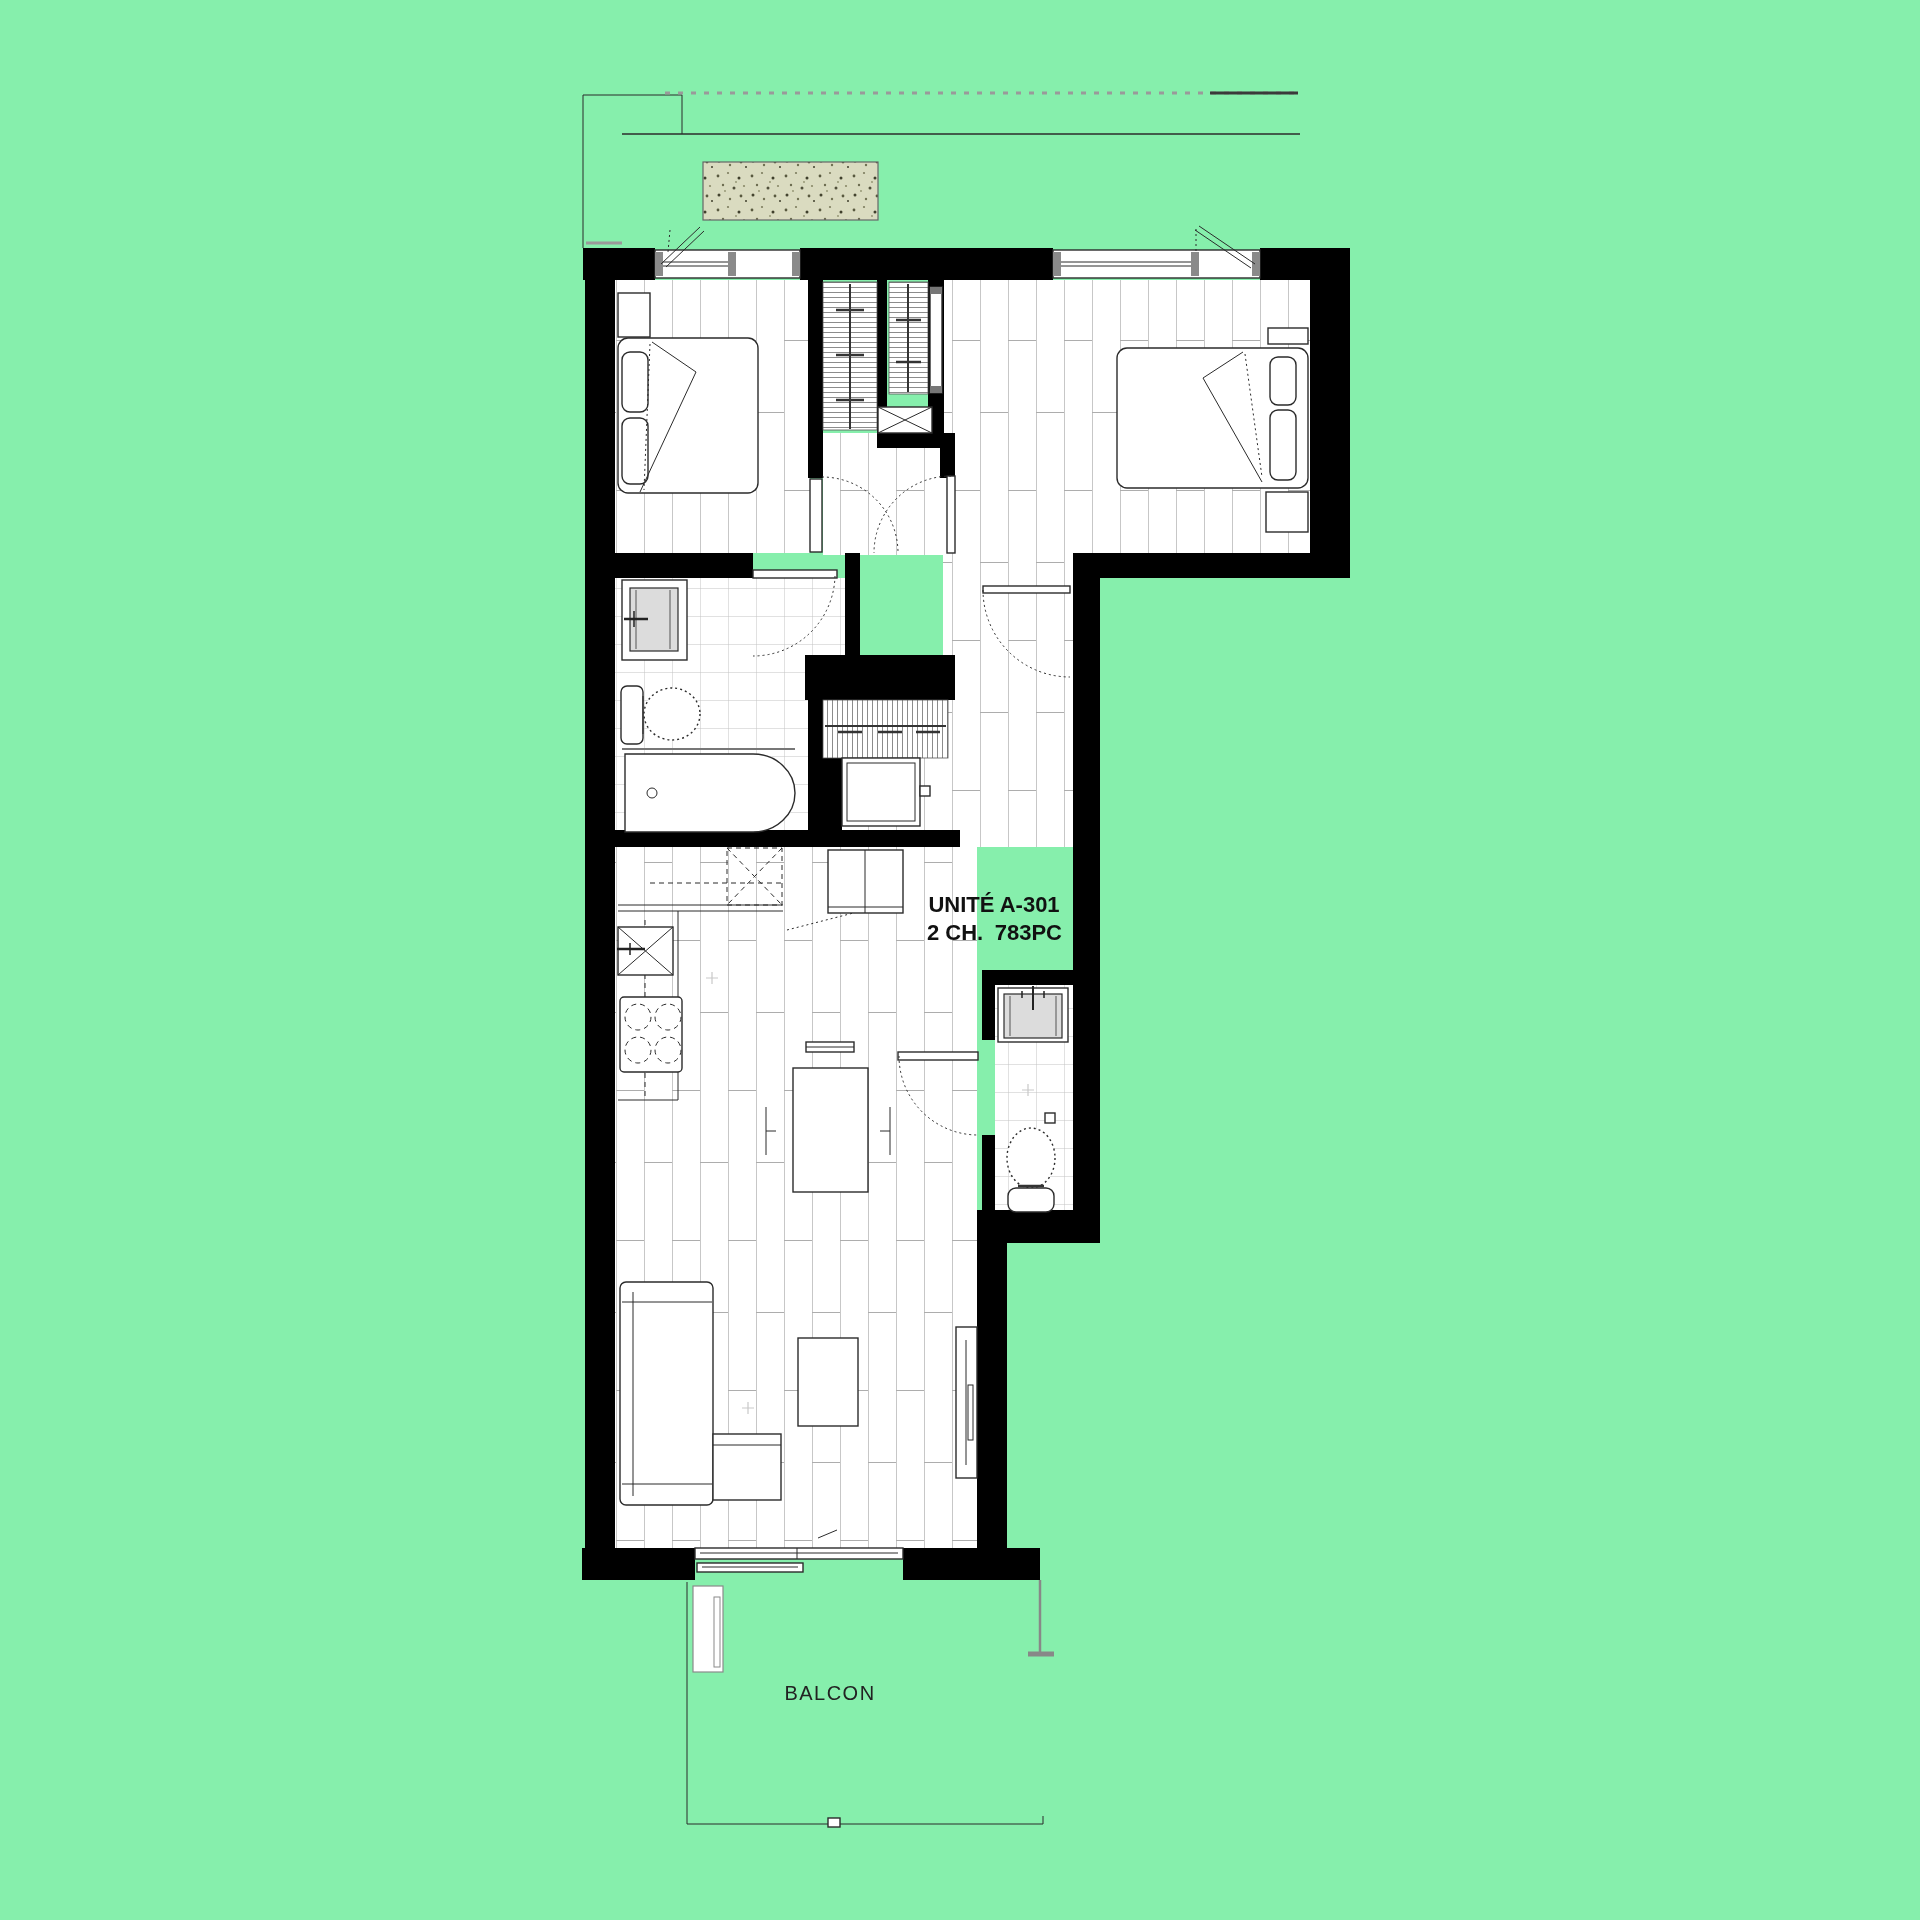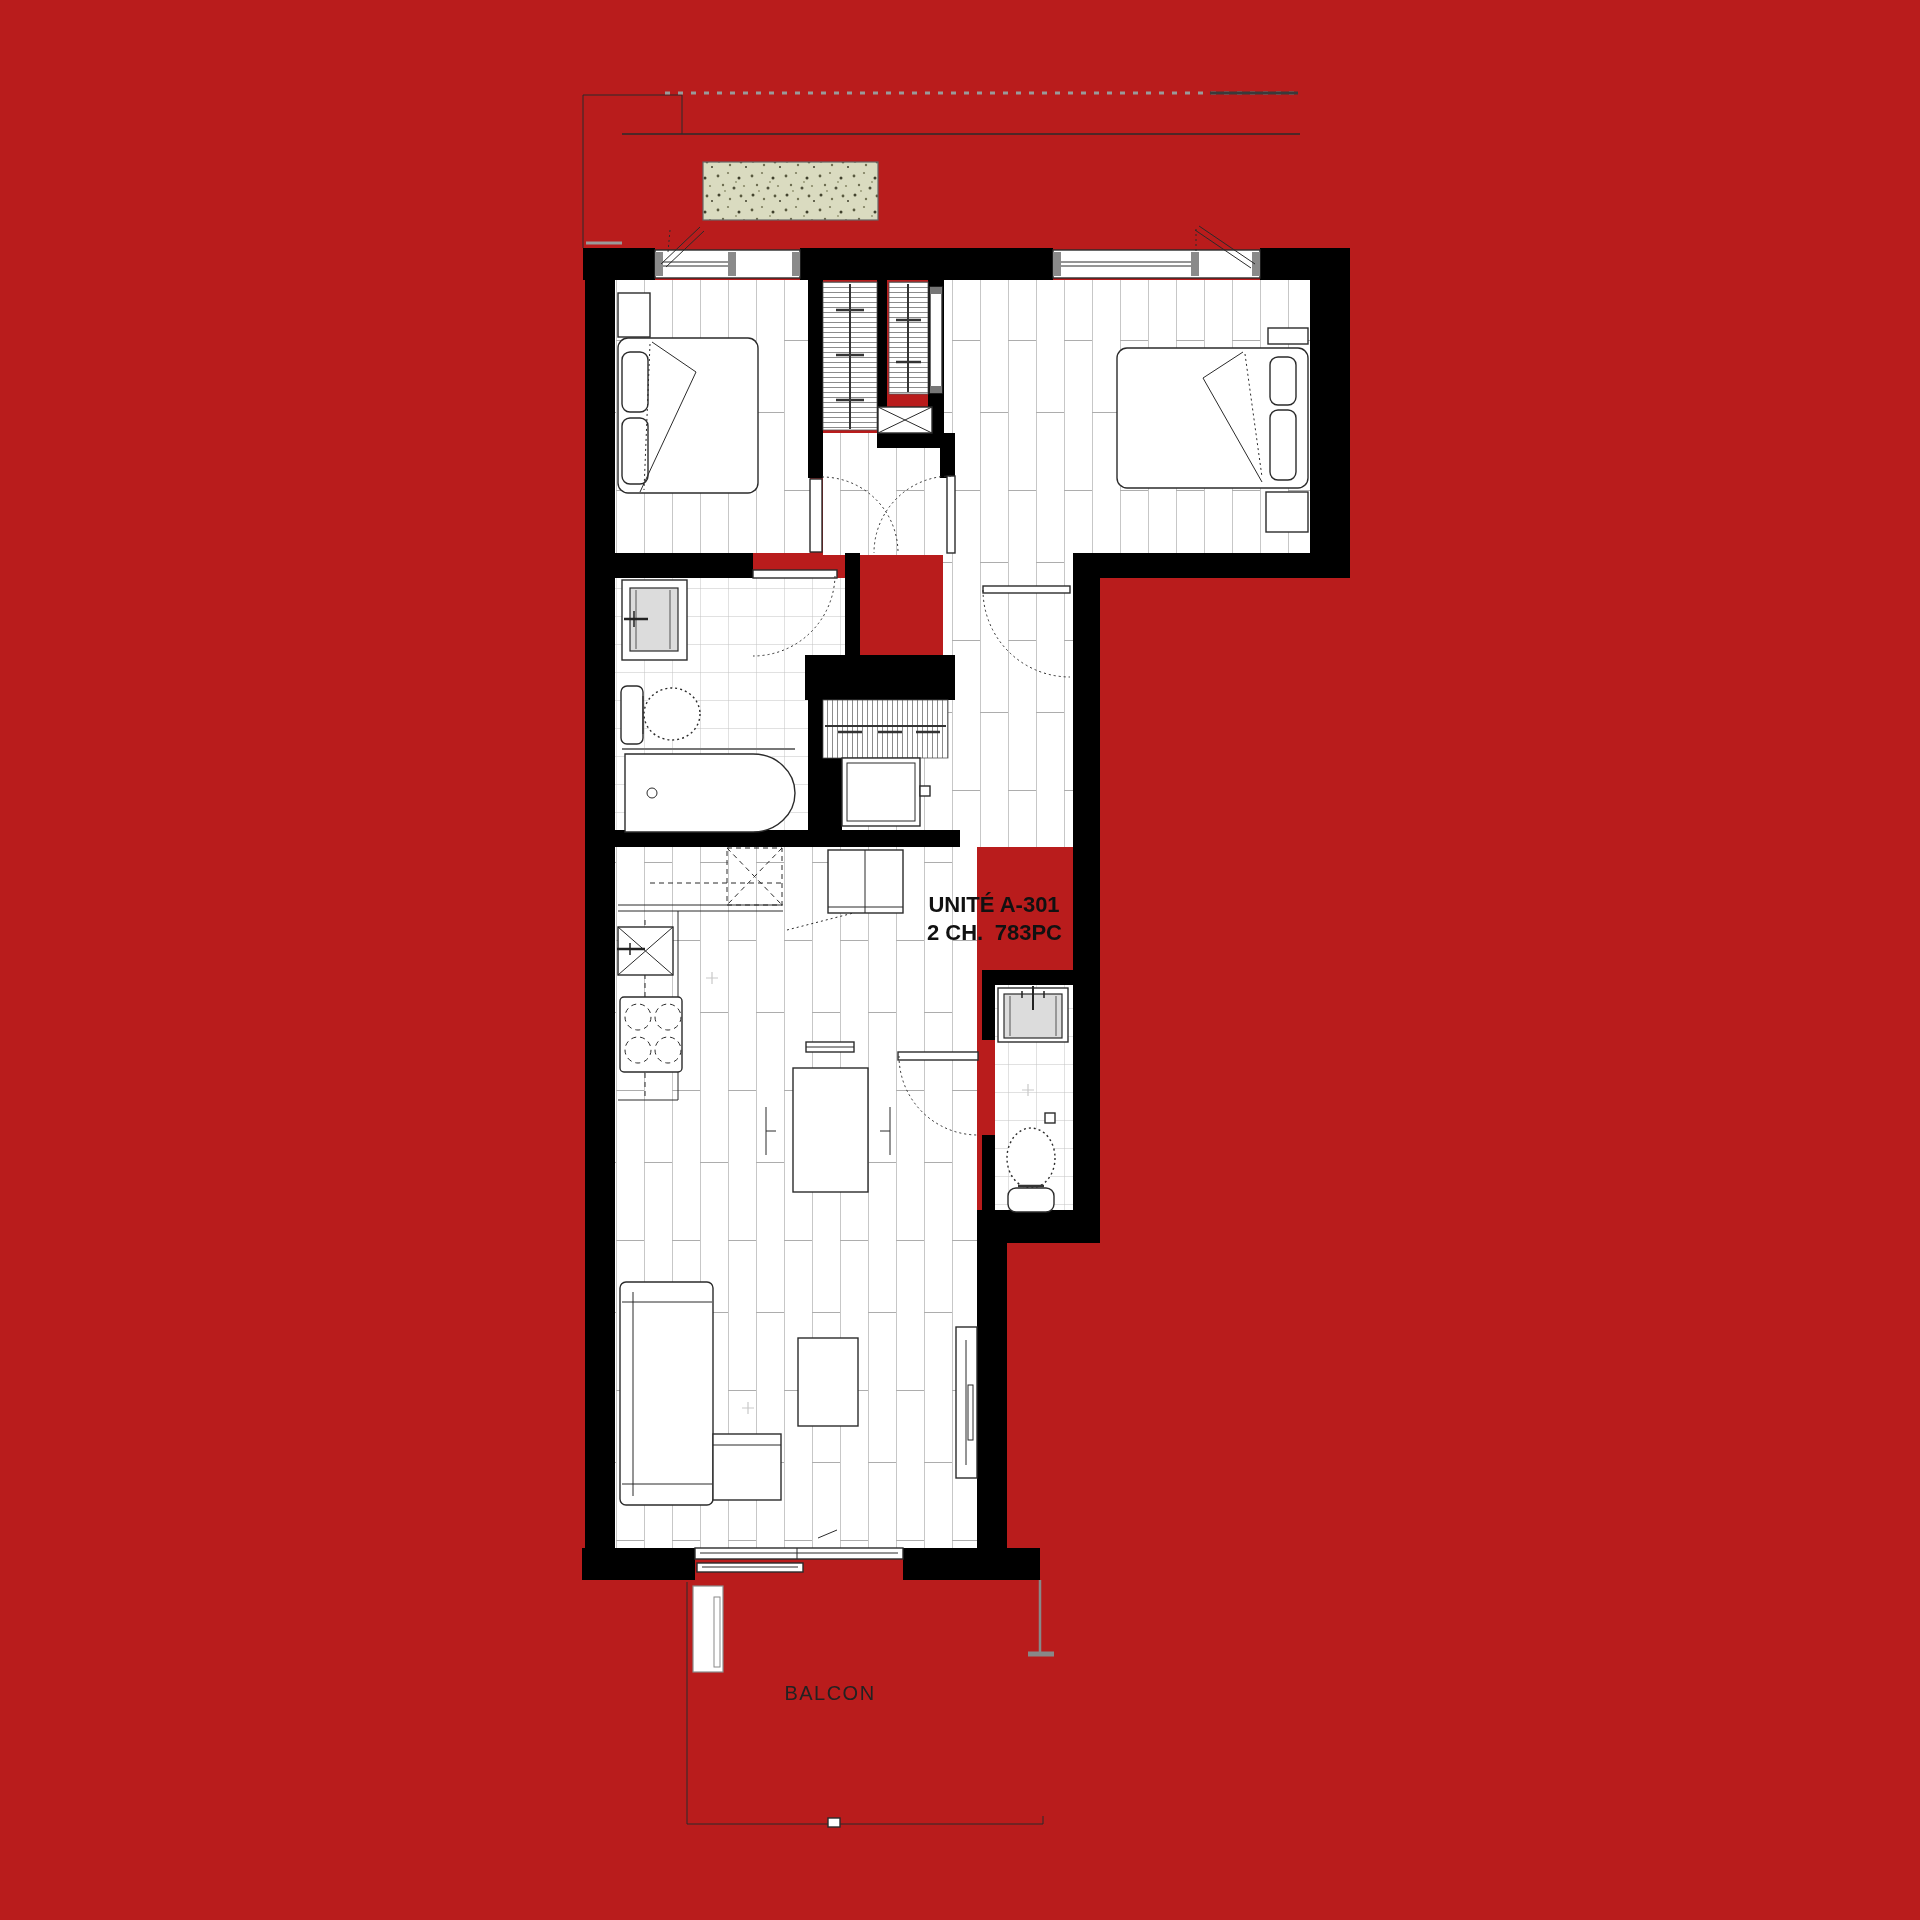--- a/index.html
+++ b/index.html
@@ -1,21 +1,21 @@
 <!DOCTYPE html>
 <html style="--wall: #000000; --line: #2b2b2b; --floor-line: #c7c7c7; --tile-line: #c3c3c3; --planter-fill: #dadbc0; --mullion: #8a8a8a; --sink-fill: #dcdcdc; --text: #111111;"><head>
 <meta charset="utf-8">
 <style>
   :root{
     --wall:#000000; --line:#2b2b2b; --floor-line:#c7c7c7; --floor-tick:#adadad;
     --tile-line:#c3c3c3; --planter-fill:#dadbc0; --mullion:#8a8a8a;
     --sink-fill:#dcdcdc; --text:#111111; --site:#9a9a9a; --gray:#888888;
   }
   html,body{margin:0;padding:0;background:#ffffff;}
-  .page{width:1920px;height:1920px;position:relative;background:#b91c1c;}
+  .page{width:1920px;height:1920px;position:relative;background:#86efac;}
   svg{display:block}
   .wall{fill:var(--wall);stroke:none;}
   .ln{stroke:var(--line);stroke-width:1.4;fill:none;}
   .thin{stroke:var(--line);stroke-width:1;fill:none;}
   .gline{stroke:var(--gray);stroke-width:2.5;fill:none;}
   .dash{stroke-dasharray:5 4;}
   .dot{stroke-dasharray:2 3;}
   .fixture{fill:#ffffff;stroke:var(--line);stroke-width:1.4;}
   .sink{fill:var(--sink-fill);stroke:var(--line);stroke-width:1.2;}
   .mull{fill:var(--mullion);}

